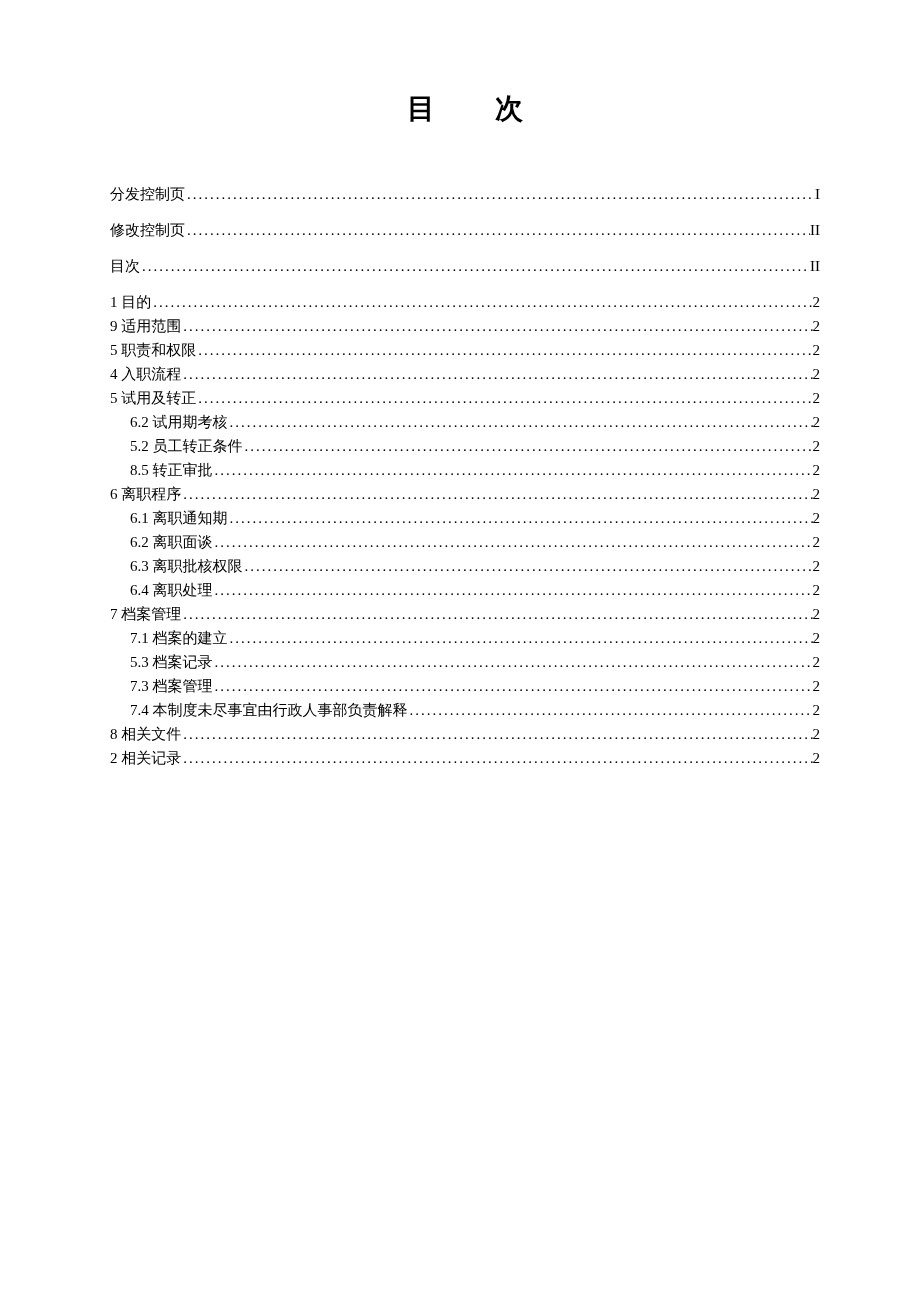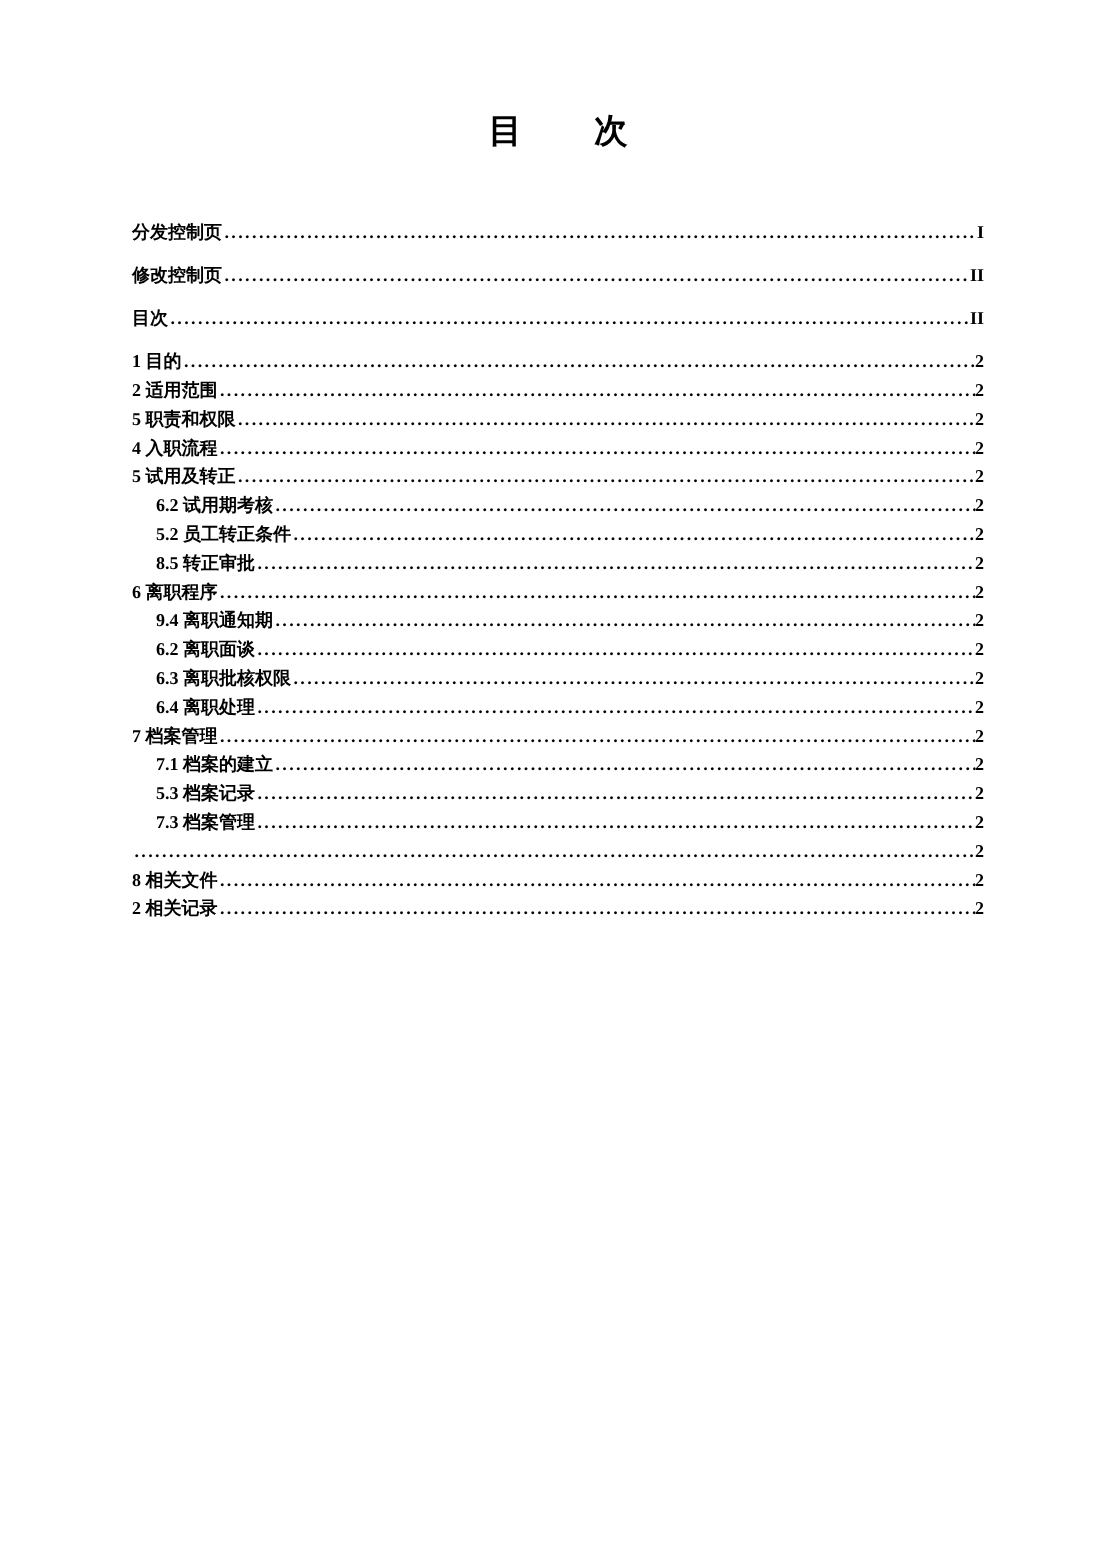--- a/index.html
+++ b/index.html
@@ -23,21 +23,20 @@
       font-family: "SimHei", "黑体", sans-serif;
     }
     .toc {
       font-size: 15px;
     }
     .toc-row {
       display: flex;
       align-items: baseline;
       line-height: 1.6;
       margin-bottom: 0px;
-      font-weight: bold;
     }
     .toc-row.pre {
       margin-bottom: 12px;
     }
     .toc-label {
       white-space: nowrap;
       flex: 0 0 auto;
     }
     .toc-label.level1 {
       padding-left: 0;
@@ -79,21 +78,21 @@
         <span class="toc-label level1">目次</span>
         <span class="toc-dots">...........................................................................................................................................................................................</span>
         <span class="toc-page">II</span>
       </div>
       <div class="toc-row">
         <span class="toc-label level1">1 目的</span>
         <span class="toc-dots">...........................................................................................................................................................................................</span>
         <span class="toc-page">2</span>
       </div>
       <div class="toc-row">
-        <span class="toc-label level1">2 适用范围</span>
+        <span class="toc-label level1">9 适用范围</span>
         <span class="toc-dots">...........................................................................................................................................................................................</span>
         <span class="toc-page">2</span>
       </div>
       <div class="toc-row">
         <span class="toc-label level1">5 职责和权限</span>
         <span class="toc-dots">...........................................................................................................................................................................................</span>
         <span class="toc-page">2</span>
       </div>
       <div class="toc-row">
         <span class="toc-label level1">4 入职流程</span>
@@ -119,21 +118,21 @@
         <span class="toc-label level2">8.5 转正审批</span>
         <span class="toc-dots">...........................................................................................................................................................................................</span>
         <span class="toc-page">2</span>
       </div>
       <div class="toc-row">
         <span class="toc-label level1">6 离职程序</span>
         <span class="toc-dots">...........................................................................................................................................................................................</span>
         <span class="toc-page">2</span>
       </div>
       <div class="toc-row">
-        <span class="toc-label level2">9.4 离职通知期</span>
+        <span class="toc-label level2">6.1 离职通知期</span>
         <span class="toc-dots">...........................................................................................................................................................................................</span>
         <span class="toc-page">2</span>
       </div>
       <div class="toc-row">
         <span class="toc-label level2">6.2 离职面谈</span>
         <span class="toc-dots">...........................................................................................................................................................................................</span>
         <span class="toc-page">2</span>
       </div>
       <div class="toc-row">
         <span class="toc-label level2">6.3 离职批核权限</span>
@@ -159,20 +158,21 @@
         <span class="toc-label level2">5.3 档案记录</span>
         <span class="toc-dots">...........................................................................................................................................................................................</span>
         <span class="toc-page">2</span>
       </div>
       <div class="toc-row">
         <span class="toc-label level2">7.3 档案管理</span>
         <span class="toc-dots">...........................................................................................................................................................................................</span>
         <span class="toc-page">2</span>
       </div>
       <div class="toc-row">
+        <span class="toc-label level2">7.4 本制度未尽事宜由行政人事部负责解释</span>
         <span class="toc-dots">...........................................................................................................................................................................................</span>
         <span class="toc-page">2</span>
       </div>
       <div class="toc-row">
         <span class="toc-label level1">8 相关文件</span>
         <span class="toc-dots">...........................................................................................................................................................................................</span>
         <span class="toc-page">2</span>
       </div>
       <div class="toc-row">
         <span class="toc-label level1">2 相关记录</span>

